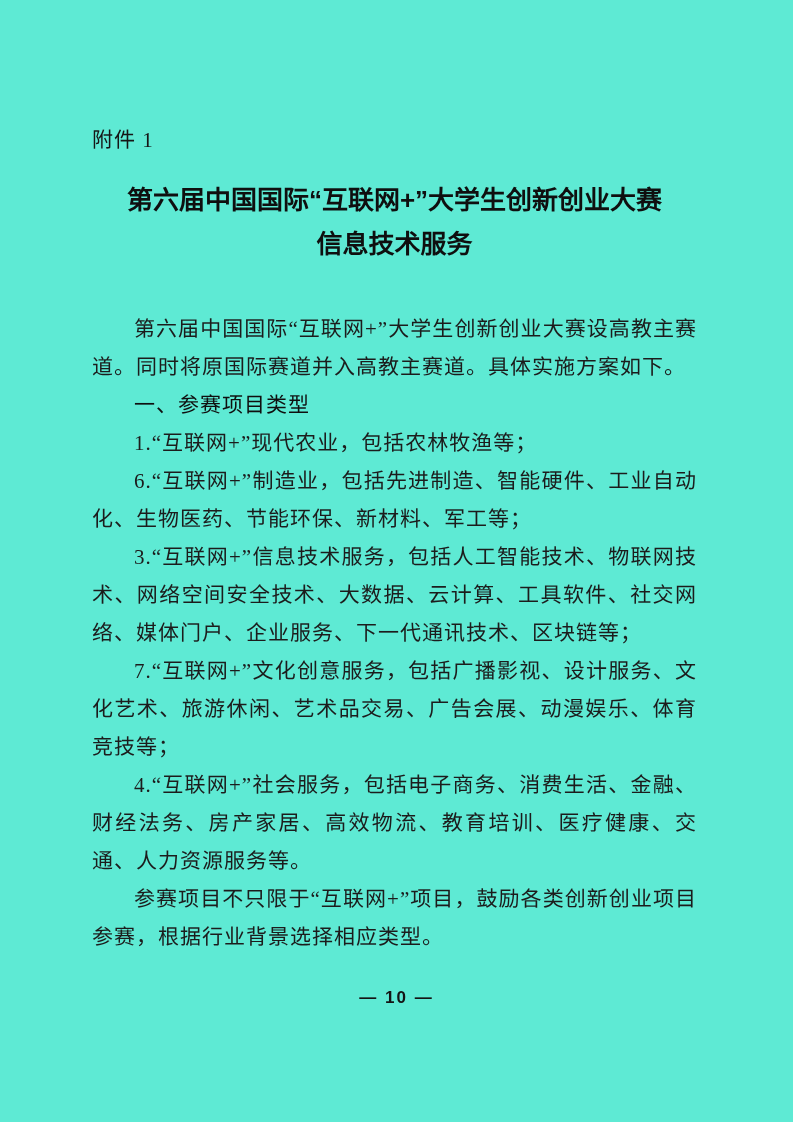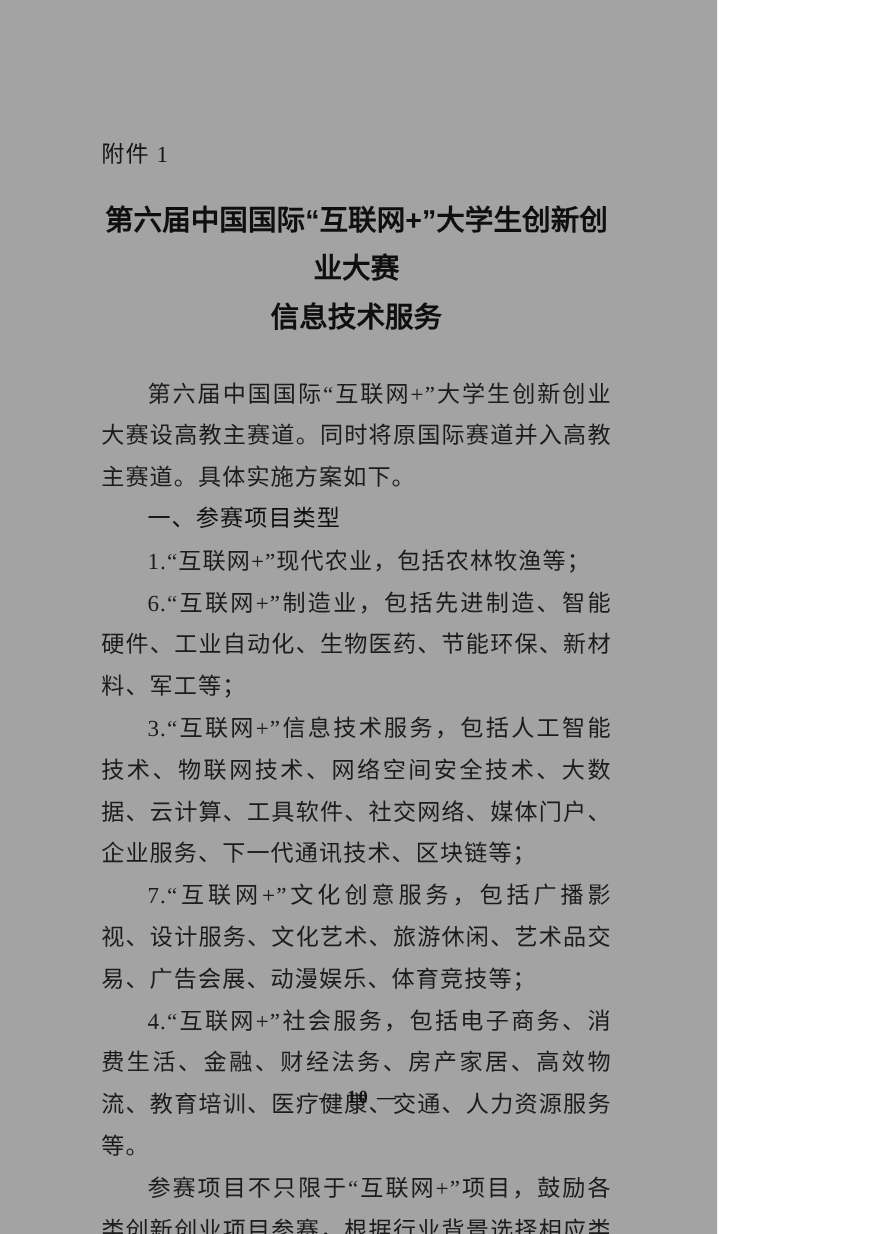--- a/index.html
+++ b/index.html
@@ -2,23 +2,23 @@
 <html lang="zh-CN"><head>
 <meta charset="utf-8">
 <style>
   html, body {
     margin: 0;
     padding: 0;
     background: #ffffff;
   }
   .page {
     position: relative;
-    width: 652px;
+    width: 793px;
     height: 1122px;
-    background: #a3a3a3;
+    background: #5eead4;
     color: #1c1c1c;
     font-family: "Liberation Serif", serif;
     overflow: hidden;
     box-sizing: border-box;
   }
   .content {
     padding: 0 96px 0 92px;
   }
   .attachment-label {
     margin-top: 126px;
@@ -30,21 +30,21 @@
   .doc-title {
     margin-top: 24px;
     text-align: center;
     font-family: "Liberation Sans", sans-serif;
     font-weight: bold;
     font-size: 26px;
     line-height: 44px;
     color: #0f0f0f;
   }
   .doc-body {
-    margin-top: 29px;
+    margin-top: 44px;
     font-size: 21px;
     line-height: 38px;
     text-align: justify;
     text-justify: inter-character;
     color: #1c1c1c;
   }
   .doc-body p {
     margin: 0;
     text-indent: 2em;
     letter-spacing: 1px;
@@ -56,21 +56,21 @@
     letter-spacing: 1px;
     text-indent: 2em;
     margin: 0;
   }
   .page-footer {
     position: absolute;
     top: 988px;
     left: 0;
     width: 100%;
     text-align: center;
-    font-family: Liberation Serif, serif;
+    font-family: Liberation Sans, sans-serif;
     font-weight: bold;
     font-size: 17px;
     letter-spacing: 2px;
     color: #141414;
   }
 </style>
 </head>
 <body>
 
 <div class="page">

